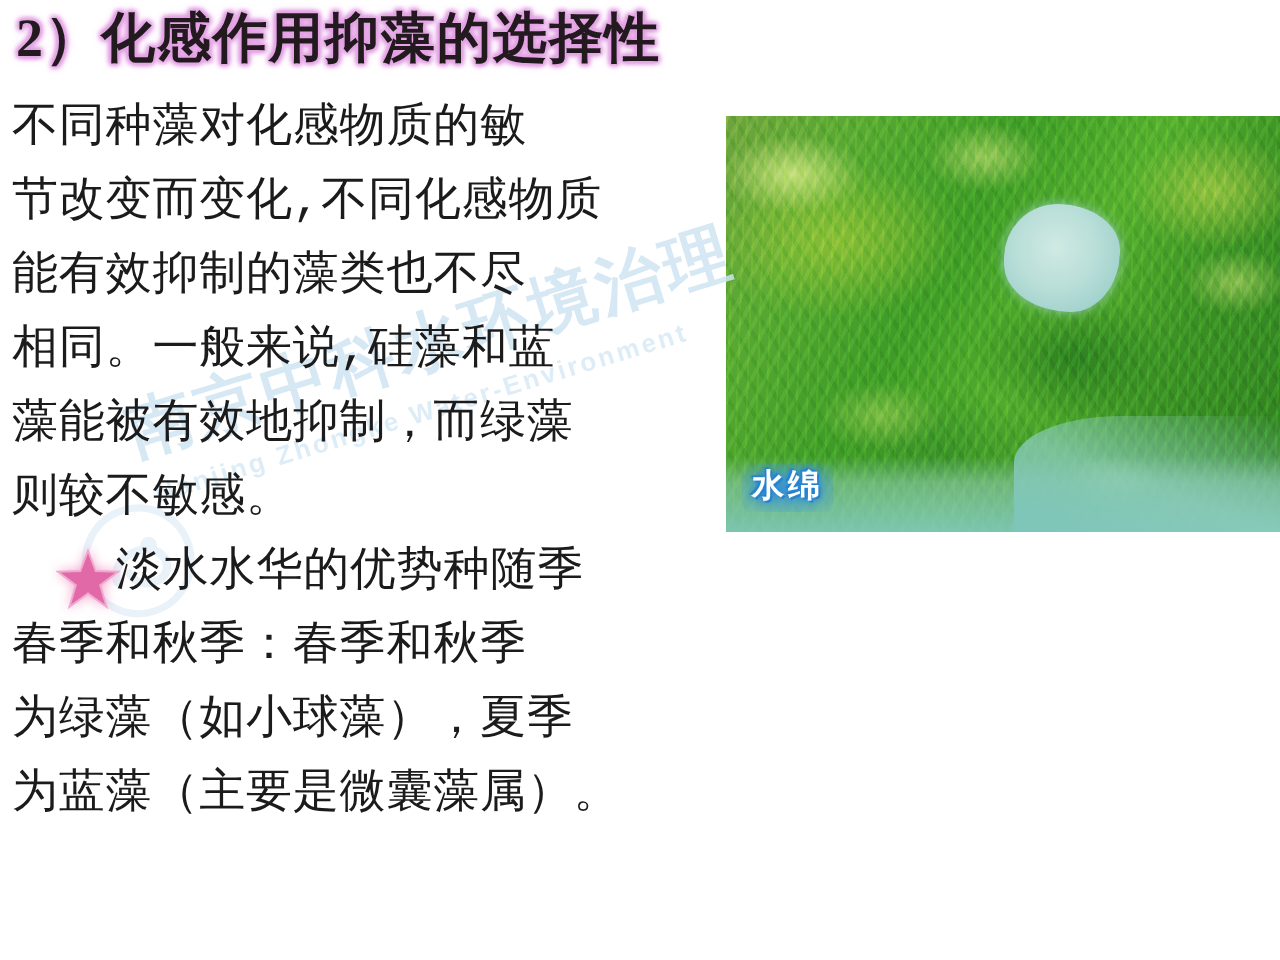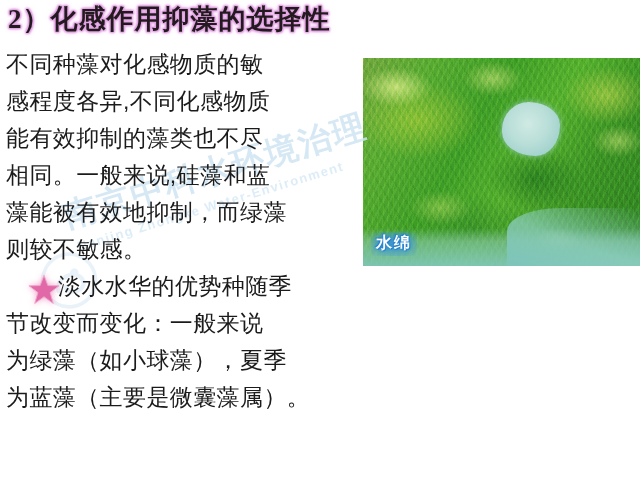--- a/index.html
+++ b/index.html
@@ -41,21 +41,21 @@
     width:352px;
     z-index:5;
   }
   .para{margin:0;}
   .tline{
     font-size:23px;
     line-height:37px;
     color:#1b1b1b;
     letter-spacing:0.4px;
     white-space:nowrap;
-    font-family:Liberation Sans, sans-serif;
+    font-family:Liberation Mono, monospace;
   }
   .tline.indent{ padding-left:52px; }
   .tline.indent2{ padding-left:0px; }
 
   .star-line{position:relative;}
   .star{
     position:absolute;
     left:22px; top:6px;
     width:32px;height:32px;
     z-index:2;
@@ -273,35 +273,35 @@
 <body>
 
 <div class="slide">
 
   <div class="title">2）化感作用抑藻的选择性</div>
 
   <div class="textcol">
 
     <div class="para">
       <div class="tline">不同种藻对化感物质的敏</div>
-      <div class="tline">感程度各异,不同化感物质</div>
+      <div class="tline">节改变而变化,不同化感物质</div>
       <div class="tline">能有效抑制的藻类也不尽</div>
       <div class="tline">相同。一般来说,硅藻和蓝</div>
       <div class="tline">藻能被有效地抑制，而绿藻</div>
       <div class="tline">则较不敏感。</div>
     </div>
 
     <div class="para">
       <div class="tline indent star-line">
         <svg class="star" viewBox="0 0 100 100">
           <polygon points="50,4 62,36 97,37 69,58 79,92 50,71 21,92 31,58 3,37 38,36" fill="#e169a8" stroke="#f0a8cd" stroke-width="3"></polygon>
         </svg>
         <span>淡水水华的优势种随季</span>
       </div>
-      <div class="tline indent2">节改变而变化：一般来说</div>
+      <div class="tline indent2">春季和秋季：春季和秋季</div>
       <div class="tline indent2">为绿藻（如小球藻），夏季</div>
       <div class="tline indent2">为蓝藻（主要是微囊藻属）。</div>
     </div>
 
   </div>
 
   <div class="wm">
     <div class="wm-inner">
       <svg class="wm-logo" viewBox="0 0 100 100">
         <circle cx="50" cy="50" r="44" fill="none" stroke="#cfe4f3" stroke-width="6"></circle>

